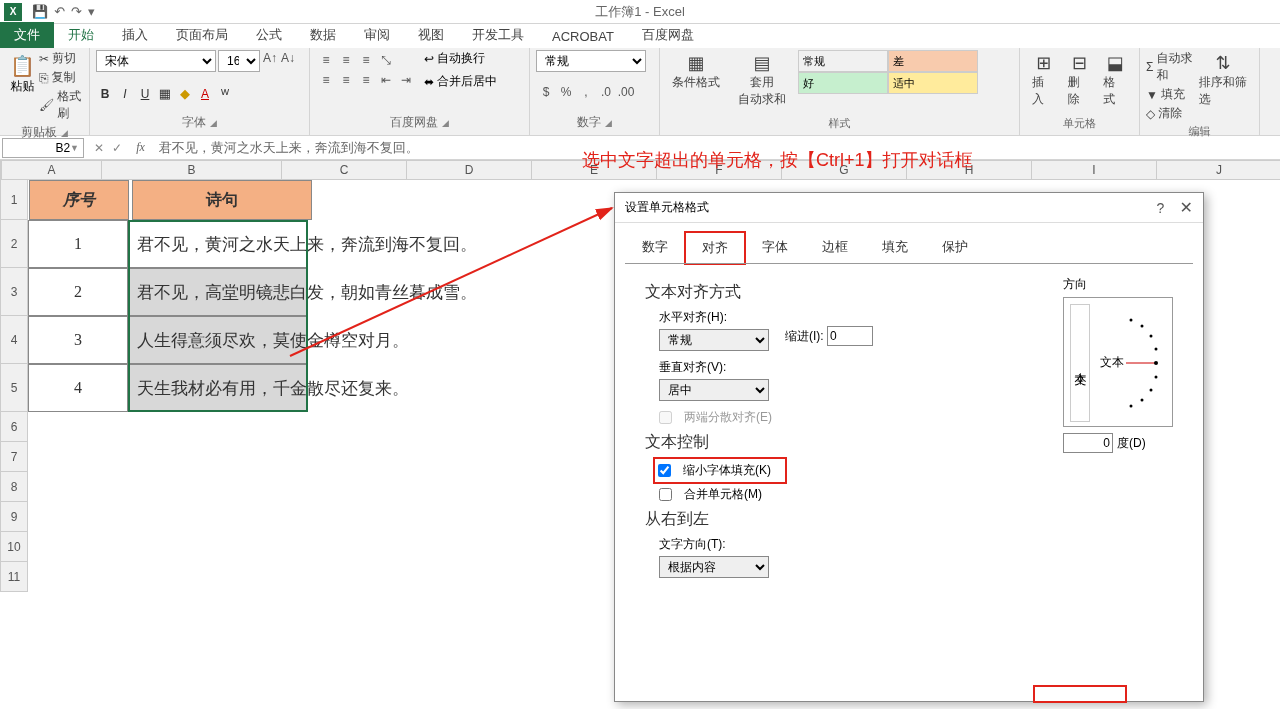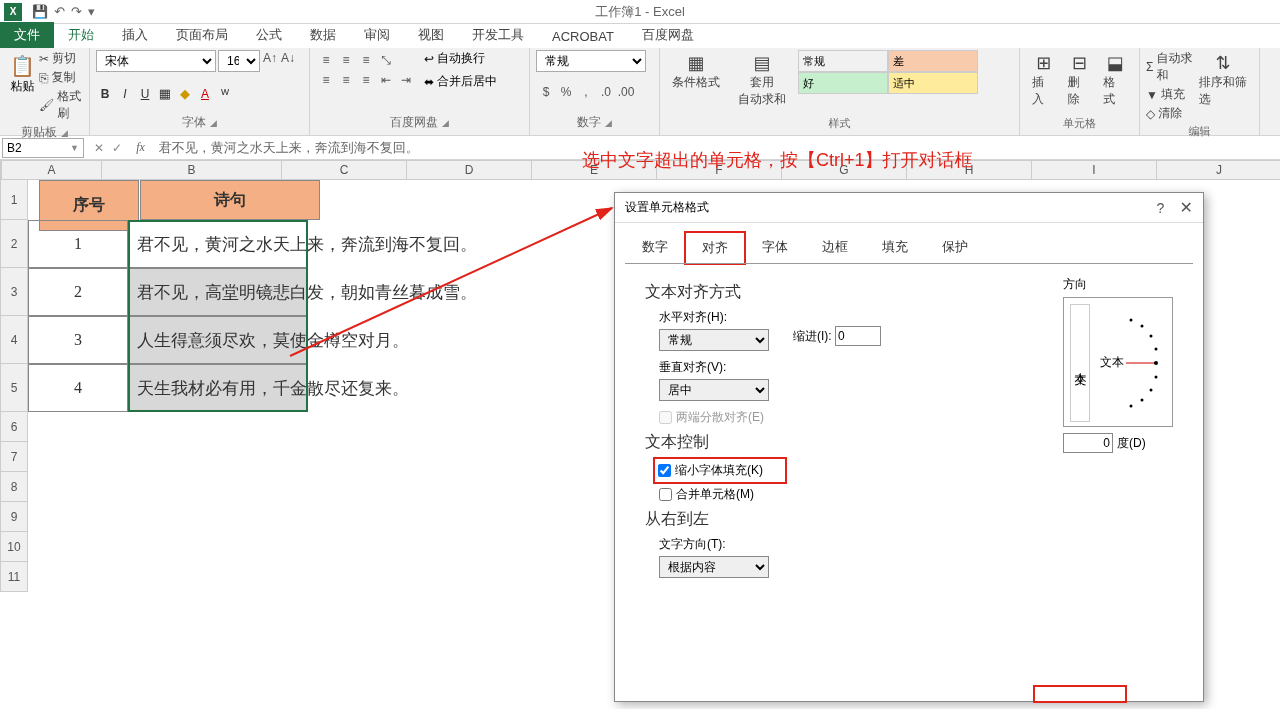--- a/index.html
+++ b/index.html
@@ -31,21 +31,21 @@
 .align-group{width:220px}
 .align-row{display:flex;gap:4px;padding:2px}
 .num-group{width:130px}
 .styles-group{width:360px}
 .style-cell{width:90px;height:22px;border:1px solid #ccc;display:flex;align-items:center;padding:0 4px;font-size:11px}
 .cells-group{width:120px}
 .big-btn{display:flex;flex-direction:column;align-items:center;padding:2px 6px;color:#444}
 .big-btn .ic{font-size:18px}
 .edit-group{width:120px}
 .namebox-row{height:24px;display:flex;align-items:center;border-bottom:1px solid #d4d4d4;background:#fff}
-.namebox{width:82px;height:20px;border:1px solid #ababab;margin:0 2px;padding:0 4px;display:flex;align-items:center;justify-content:space-between;font-size:12px}
+.namebox{width:82px;height:20px;border:1px solid #ababab;margin:0 2px;padding:0 4px;display:flex;align-items:center;justify-content:flex-end;font-size:12px}
 .fx-btns{display:flex;gap:8px;padding:0 8px;color:#888}
 .fx-label{font-style:italic;font-family:Liberation Serif, serif;color:#666;padding:0 6px}
 .formula-bar{flex:1;padding:0 8px;color:#666;font-size:13px}
 .annotation{position:absolute;color:#e2231a;font-size:18px;z-index:5}
 .grid-area{position:relative;height:540px;background:#fff}
 .col-headers{display:flex;height:20px;background:#f0f0f0;position:relative}
 .corner{width:28px;border:1px solid #ccc;background:#e8e8e8}
 .ch{border:1px solid #ccc;border-left:none;text-align:center;color:#555;line-height:18px;background:#f0f0f0}
 .row-headers{position:absolute;left:0;top:20px;width:28px}
 .rh{border:1px solid #ccc;border-top:none;text-align:center;color:#555;background:#f0f0f0;display:flex;align-items:center;justify-content:center}
@@ -62,30 +62,30 @@
 .dlg-help{font-size:14px;color:#555;margin-right:12px}
 .dlg-tabs{display:flex;padding:8px 10px 0;gap:0}
 .dtab{padding:6px 16px;border:1px solid transparent;font-size:13px;color:#333}
 .dtab.active{border:1px solid #999;border-bottom:1px solid #fff;background:#fff;position:relative;top:1px}
 .dtab.highlight{outline:2px solid #e2231a;outline-offset:-1px}
 .dlg-body{padding:12px 20px;border-top:1px solid #999;margin:0 10px;position:relative;height:430px}
 .dlg-section{font-size:16px;color:#333;margin:6px 0}
 .dlg-field{margin:4px 0 8px 14px;font-size:12px}
 .dlg-field label{display:block;margin-bottom:3px}
 .dlg-field select,.dlg-field input[type=text]{width:110px;height:22px;border:1px solid #888;font-size:12px;padding:0 4px}
-.dlg-check{margin:4px 0 4px 14px;font-size:12px;display:flex;align-items:center;gap:4px}
+.dlg-check{margin:4px 0 4px 14px;font-size:12px;display:flex;align-items:center;gap:12px}
 .dlg-check.highlight{outline:2px solid #e2231a;padding:3px;margin-left:10px;width:130px}
 .orientation{position:absolute;right:0;top:12px;width:130px}
 .orient-box{width:110px;height:130px;border:1px solid #999;margin-top:4px;position:relative;background:#fff}
 .orient-vert{position:absolute;left:6px;top:6px;width:20px;height:118px;border:1px solid #ccc;writing-mode:vertical-rl;text-align:center;font-size:12px;display:flex;align-items:center;justify-content:center}
 .orient-dial{position:absolute;left:34px;top:10px;width:70px;height:110px}
 .deg-row{margin-top:6px;display:flex;align-items:center;gap:4px;font-size:12px}
 .deg-row input{width:50px;height:20px;border:1px solid #888;text-align:right;padding-right:2px}
 .arrow{position:absolute;z-index:15;pointer-events:none}
-.indent-field{position:absolute;left:168px;top:62px;font-size:12px}
+.indent-field{position:absolute;left:160px;top:62px;font-size:12px}
 .indent-field input{width:46px;height:20px;border:1px solid #888;text-align:left;padding:0 2px}
 .highlight-box{position:absolute;outline:2px solid #e2231a}
 </style>
 </head>
 <body>
 
 <div class="titlebar">
   <div class="app-icon">X</div>
   <div class="qat">
     <span>💾</span>
@@ -303,22 +303,22 @@
       <div class="rh" style="height: 48px;">4</div>
       <div class="rh" style="height: 48px;">5</div>
       <div class="rh" style="height: 30px;">6</div>
       <div class="rh" style="height: 30px;">7</div>
       <div class="rh" style="height: 30px;">8</div>
       <div class="rh" style="height: 30px;">9</div>
       <div class="rh" style="height: 30px;">10</div>
       <div class="rh" style="height: 30px;">11</div>
     </div>
   <div class="cells" id="cells">
-      <div class="cell hdr-cell" style="left: 11px; top: 0px; width: 100px; height: 51px;">序号</div>
-      <div class="cell hdr-cell" style="left: 112px; top: 0px; width: 180px; height: 40px;">诗句</div>
+      <div class="cell hdr-cell" style="left: 1px; top: 0px; width: 100px; height: 40px; font-style: italic;">序号</div>
+      <div class="cell hdr-cell" style="left: 104px; top: 0px; width: 180px; height: 40px;">诗句</div>
       <div class="cell data-cell" style="left: 0px; top: 40px; width: 100px; height: 48px;">1</div>
       <div class="cell poem-cell sel" style="left: 100px; top: 40px; width: 180px; height: 48px; background: rgb(255, 255, 255);">君不见，黄河之水天上来，奔流到海不复回。</div>
       <div class="cell data-cell" style="left: 0px; top: 88px; width: 100px; height: 48px;">2</div>
       <div class="cell poem-cell  sel" style="left: 100px; top: 88px; width: 180px; height: 48px;">君不见，高堂明镜悲白发，朝如青丝暮成雪。</div>
       <div class="cell data-cell" style="left: 0px; top: 136px; width: 100px; height: 48px;">3</div>
       <div class="cell poem-cell  sel" style="left: 100px; top: 136px; width: 180px; height: 48px;">人生得意须尽欢，莫使金樽空对月。</div>
       <div class="cell data-cell" style="left: 0px; top: 184px; width: 100px; height: 48px;">4</div>
       <div class="cell poem-cell  sel" style="left: 100px; top: 184px; width: 180px; height: 48px;">天生我材必有用，千金散尽还复来。</div>
       <div class="sel-border" style="left: 100px; top: 40px; width: 180px; height: 192px;"></div>
     </div>

